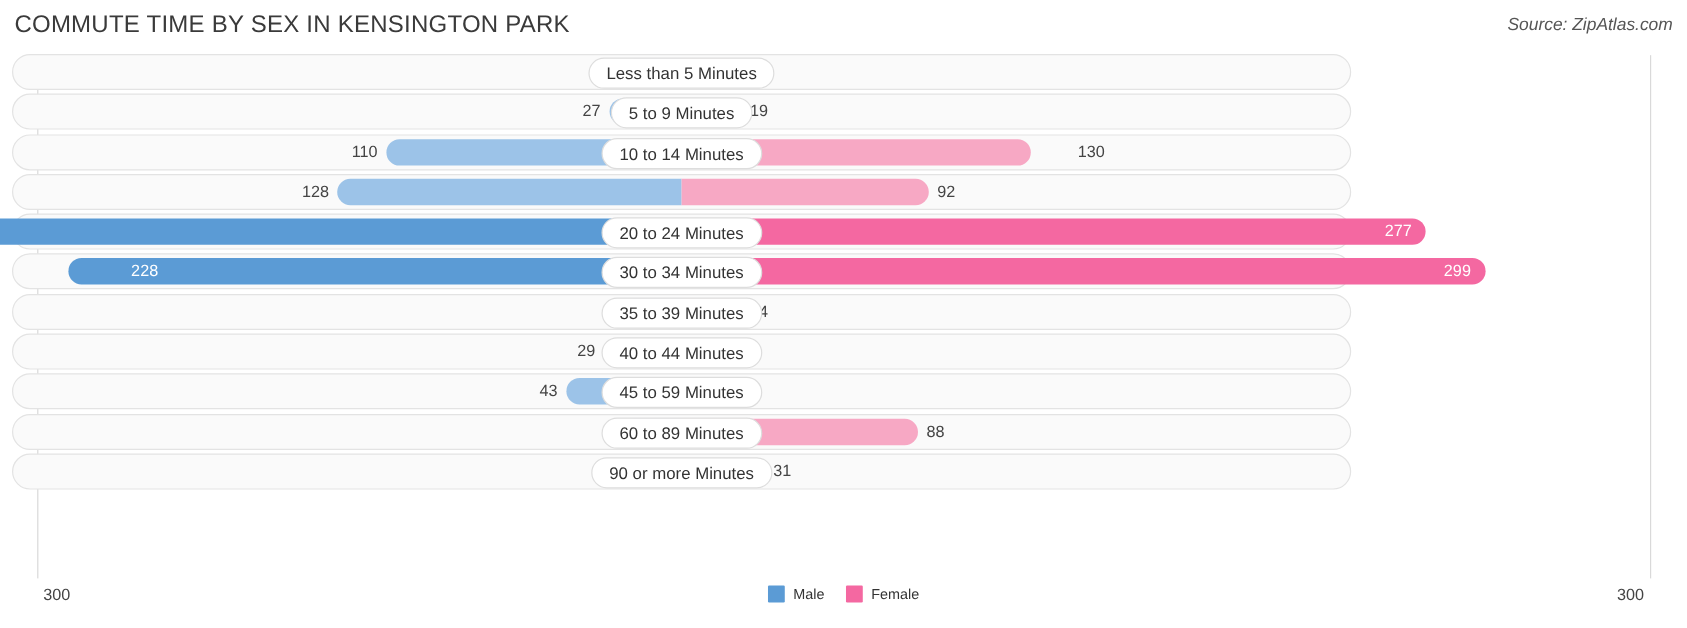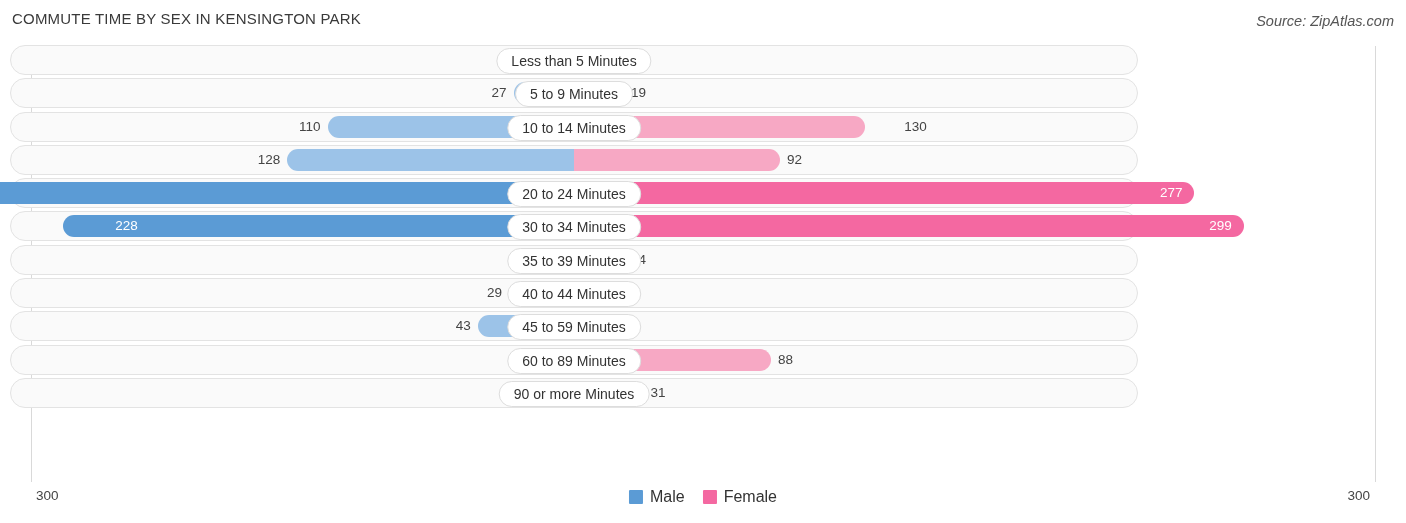--- a/index.html
+++ b/index.html
@@ -19,21 +19,21 @@
 
   
   .header {
     position: relative;
     height: 42px;
   }
   .chart-title {
     position: absolute;
     left: 12px;
     top: 10px;
-    font-size: 15px;
+    font-size: 20px;
     font-weight: 400;
     letter-spacing: .2px;
     color: #3a3a3a;
     white-space: nowrap;
   }
   .chart-source {
     position: absolute;
     right: 12px;
     top: 13px;
     font-size: 14.5px;
@@ -42,21 +42,20 @@
     white-space: nowrap;
   }
 
   
   .plot {
     position: absolute;
     left: 0;
     top: 42px;
     width: 1136px;
     height: 440px;
-    padding-left: 12px;
   }
   .gridline {
     position: absolute;
     top: 4px;
     bottom: 0px;
     width: 1px;
     background: #d9d9d9;
     z-index: 0;
   }
   .gridline.left  { left: 31px; }
@@ -178,21 +177,21 @@
   }
   .swatch {
     width: 14px;
     height: 14px;
     border-radius: 1px;
     display: inline-block;
   }
   .swatch.male   { background: #5B9BD5; }
   .swatch.female { background: #F468A1; }
   .legend-label {
-    font-size: 16px;
+    font-size: 12px;
     color: #333333;
   }
 </style>
 </head>
 <body>
 
 <div class="header">
   <div class="chart-title">COMMUTE TIME BY SEX IN KENSINGTON PARK</div>
   <div class="chart-source">Source: ZipAtlas.com</div>
 </div>

